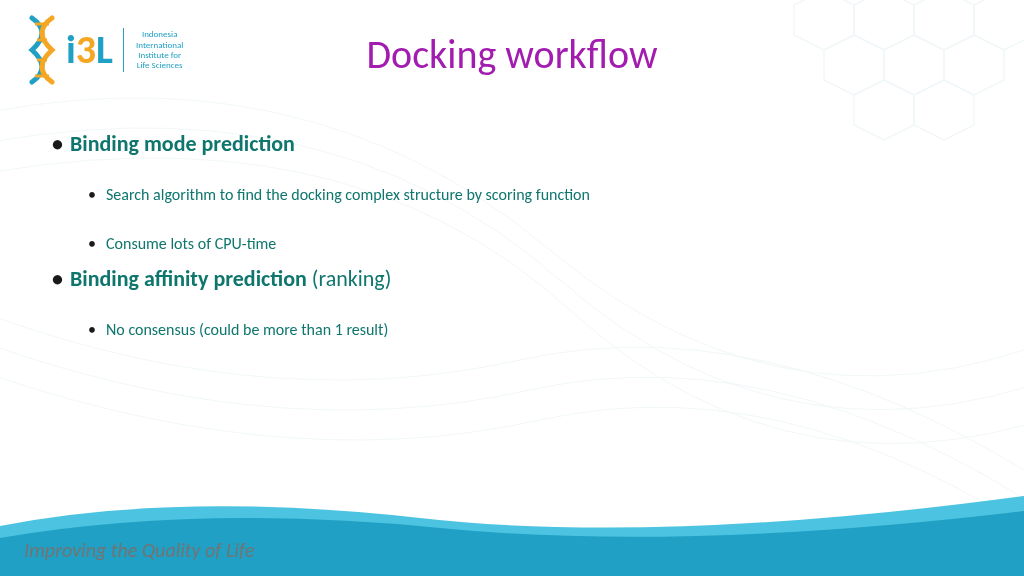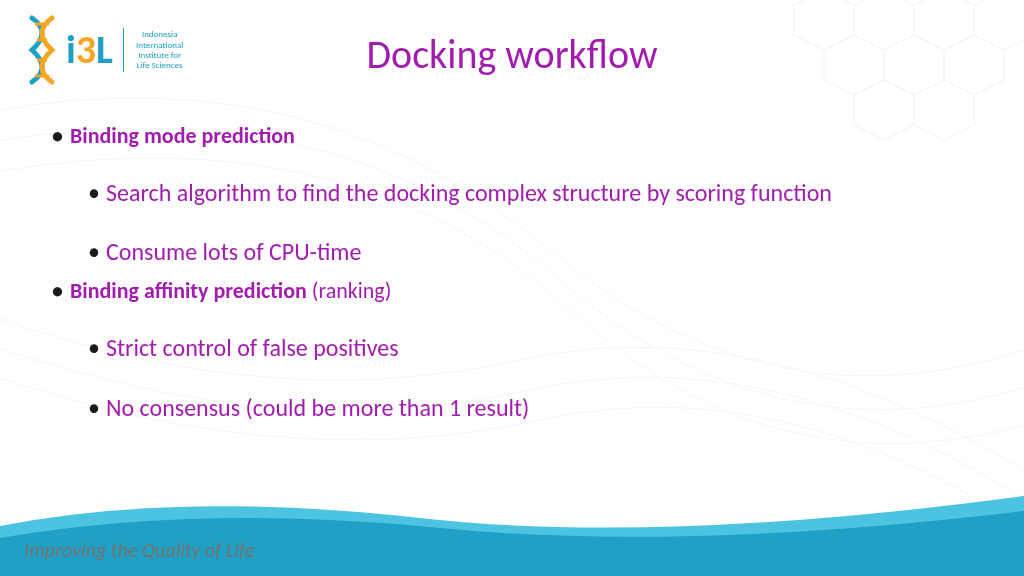--- a/index.html
+++ b/index.html
@@ -75,25 +75,25 @@
     width: 100%;
     text-align: center;
     font-size: 40px;
     font-weight: 400;
     color: #a21caf;
   }
 
   
   .content {
     position: absolute;
-    top: 122px;
+    top: 130px;
     left: 50px;
     right: 60px;
     font-size: 20px;
-    color: #a21caf;
+    color: #0f766e;
   }
   .content ul { list-style: none; }
   .content > ul > li { margin-bottom: 10px; }
   .content > ul > li > .heading {
     font-weight: 700;
     font-size: 22px;
     position: relative;
     padding-left: 20px;
   }
   .content > ul > li > .heading::before {
@@ -103,21 +103,21 @@
     color: #1a1a1a;
   }
   .heading .suffix { font-weight: 400; }
   .sub {
     margin-top: 4px;
     padding-left: 56px;
   }
   .sub li {
     position: relative;
     padding-left: 0;
-    font-size: 24px;
+    font-size: 16px;
     margin-bottom: 4px;
     line-height: 1.3;
     margin-top: 28px;
   }
   .sub li::before {
     content: "•";
     position: absolute;
     left: -18px;
     color: #1a1a1a;
   }
@@ -214,21 +214,20 @@
       <ul class="sub">
         <li>Search algorithm to find the docking complex structure by scoring function</li>
         <li>Consume lots of CPU-time</li>
       </ul>
     </li>
     <li>
       <div class="heading">
         <span>Binding affinity prediction</span><span class="suffix"> (ranking)</span>
       </div>
       <ul class="sub">
-        <li>Strict control of false positives</li>
         <li>No consensus (could be more than 1 result)</li>
       </ul>
     </li>
   </ul>
 </div>
 
 <div class="footer-wave">
   <svg viewBox="0 0 1024 90" preserveAspectRatio="none">
     <path d="M0 40 Q 180 5 420 32 T 1024 10 L1024 90 L0 90 Z" fill="#4cc3e0"></path>
     <path d="M0 52 Q 200 18 440 42 T 1024 25 L1024 90 L0 90 Z" fill="#1fa0c4"></path>

